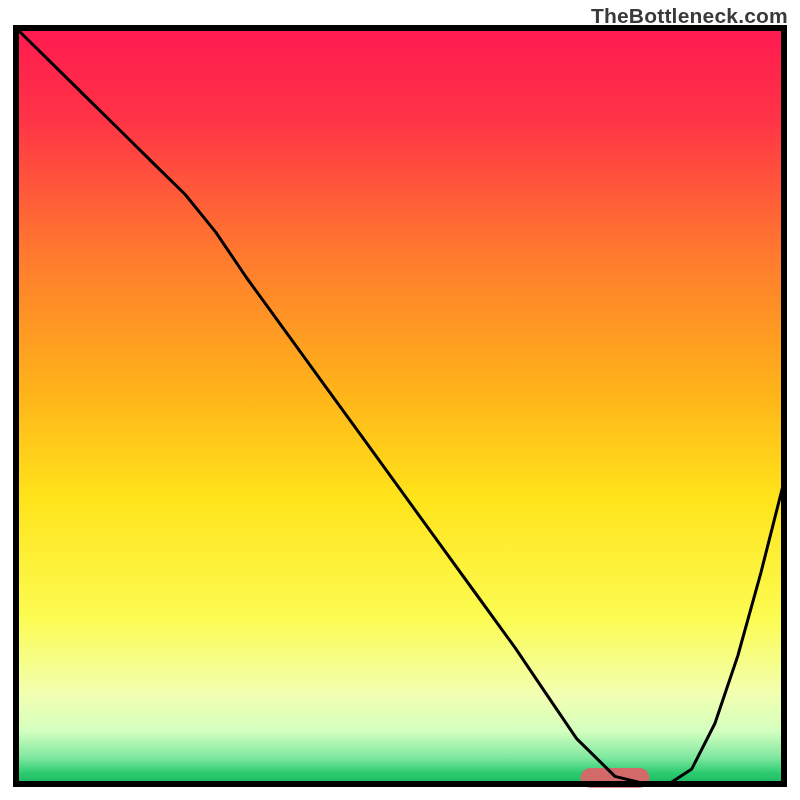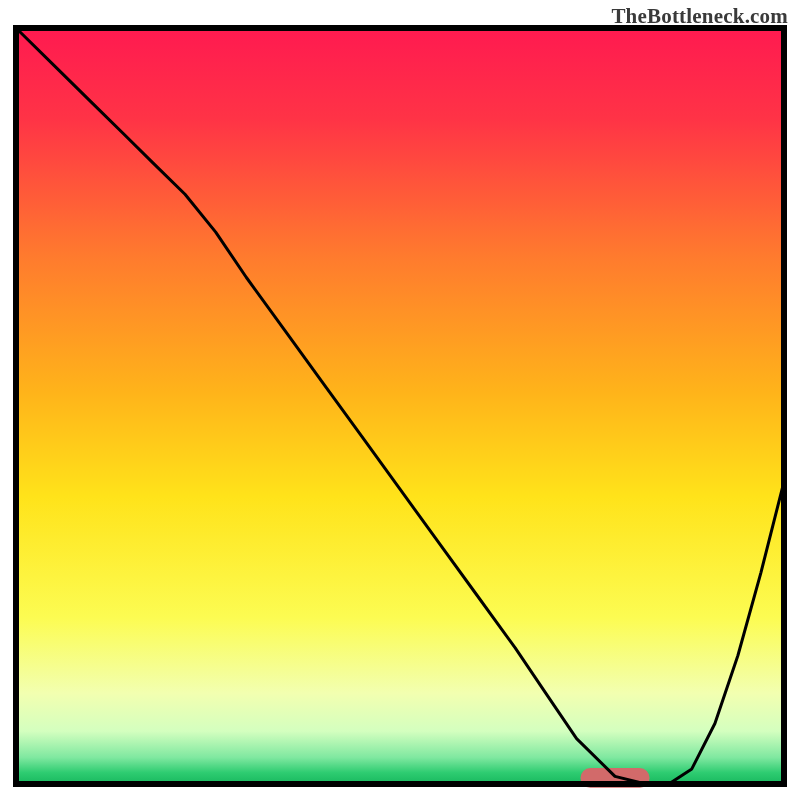--- a/index.html
+++ b/index.html
@@ -18,21 +18,20 @@
   }
   .watermark {
     position: absolute;
     top: 4px;
     right: 12px;
     color: #3a3a3a;
     font-size: 21px;
     font-weight: 600;
     letter-spacing: 0.2px;
     z-index: 10;
-    font-family: Liberation Serif, serif;
   }
   svg {
     display: block;
   }
 </style>
 </head>
 <body>
 
 <div class="chart-container">
   <div class="watermark">TheBottleneck.com</div>

